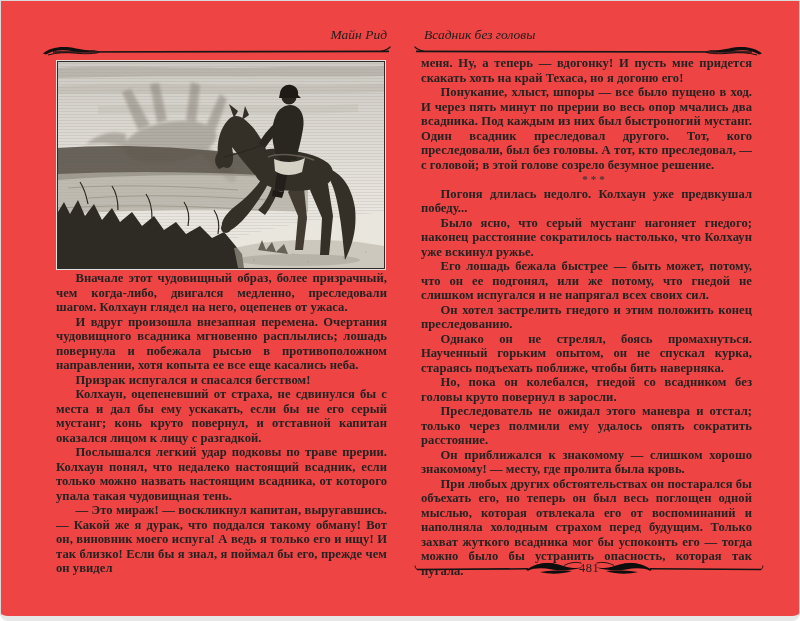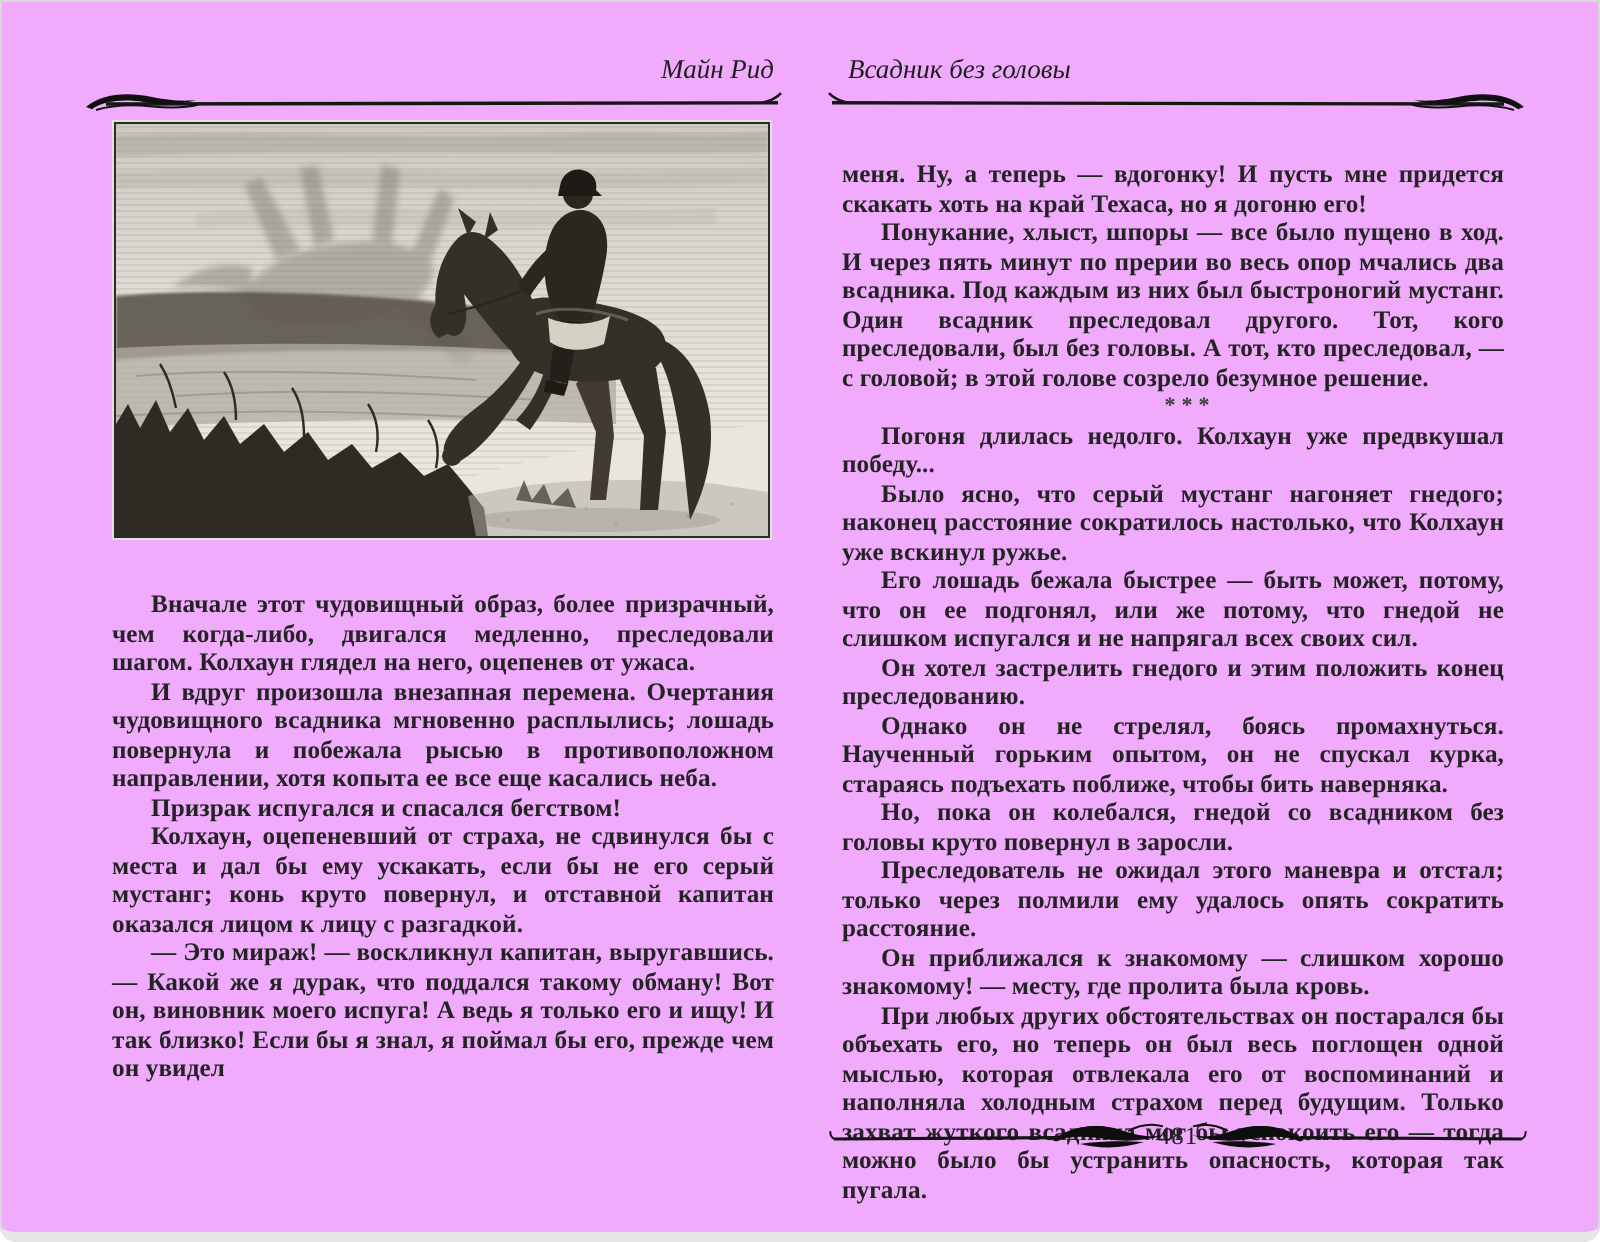--- a/index.html
+++ b/index.html
@@ -1,18 +1,18 @@
 <!DOCTYPE html>
 <html lang="ru"><head>
 <meta charset="utf-8">
 <style>
   html,body{margin:0;padding:0;background:#ffffff;}
   .screen{
     position:relative; width:800px; height:621px; overflow:hidden;
-    background:#f0abfc; box-sizing:border-box;
+    background:#ef4444; box-sizing:border-box;
     border:1px solid #d9d9d9; border-bottom:5px solid #e7e7e7;
     border-radius:0 0 8px 8px;
     font-family:"Liberation Serif","DejaVu Serif",serif;
     color:#232323;
   }
   .page{position:absolute; top:0; height:100%; width:350px;}
   .page-left{left:40px;}
   .page-right{left:413px;}
 
   .running-head{
@@ -30,21 +30,21 @@
     width:326px; height:206px;
     border:1.6px solid #2b2b2b;
     box-shadow:0 0 0 1px #e3e1dc;
     background:#e3e0da;
   }
   .illustration svg{display:block; width:100%; height:100%;}
 
   .body-text{
     position:absolute; left:15px; width:331px;
     font-size:12.6px; line-height:14.5px; font-weight:600;
-    text-align:justify; letter-spacing:0.05px;margin-top:24px;
+    text-align:justify; letter-spacing:0.05px;
   }
   .bt-left{top:270px;}
   .bt-right{top:55px; left:7px;}
   .body-text p{margin:0; text-indent:1.55em;}
   .body-text p.no-indent{text-indent:0;}
 
   .section-break{
     text-align:center; font-size:11px; font-weight:700;
     letter-spacing:3px; color:#3a3a3a; margin:7px 0 5px 0; text-indent:0;
   }
@@ -171,20 +171,21 @@
           <path d="M210 95 C220 91 240 92 256 98" stroke="#6e675c" stroke-width="1.5" fill="none" opacity="0.8"></path>
         </g>
       </svg>
     </figure>
 
     <div class="body-text bt-left">
       <p>Вначале этот чудовищный образ, более призрачный, чем когда-либо, двигался медленно, преследовали шагом. Колхаун глядел на него, оцепенев от ужаса.</p>
       <p>И вдруг произошла внезапная перемена. Очертания чудовищного всадника мгновенно расплылись; лошадь повернула и побежала рысью в противоположном направлении, хотя копыта ее все еще касались неба.</p>
       <p>Призрак испугался и спасался бегством!</p>
       <p>Колхаун, оцепеневший от страха, не сдвинулся бы с места и дал бы ему ускакать, если бы не его серый мустанг; конь круто повернул, и отставной капитан оказался лицом к лицу с разгадкой.</p>
+      <p>Послышался легкий удар подковы по траве прерии. Колхаун понял, что недалеко настоящий всадник, если только можно назвать настоящим всадника, от которого упала такая чудовищная тень.</p>
       <p>— Это мираж! — воскликнул капитан, выругавшись. — Какой же я дурак, что поддался такому обману! Вот он, виновник моего испуга! А ведь я только его и ищу! И так близко! Если бы я знал, я поймал бы его, прежде чем он увидел</p>
     </div>
 
   </div>
 
   <div class="page page-right">
 
     <div class="running-head rh-to-gutter-right">Всадник без головы</div>
 
     <svg class="head-rule mirror" viewBox="0 0 350 14">

